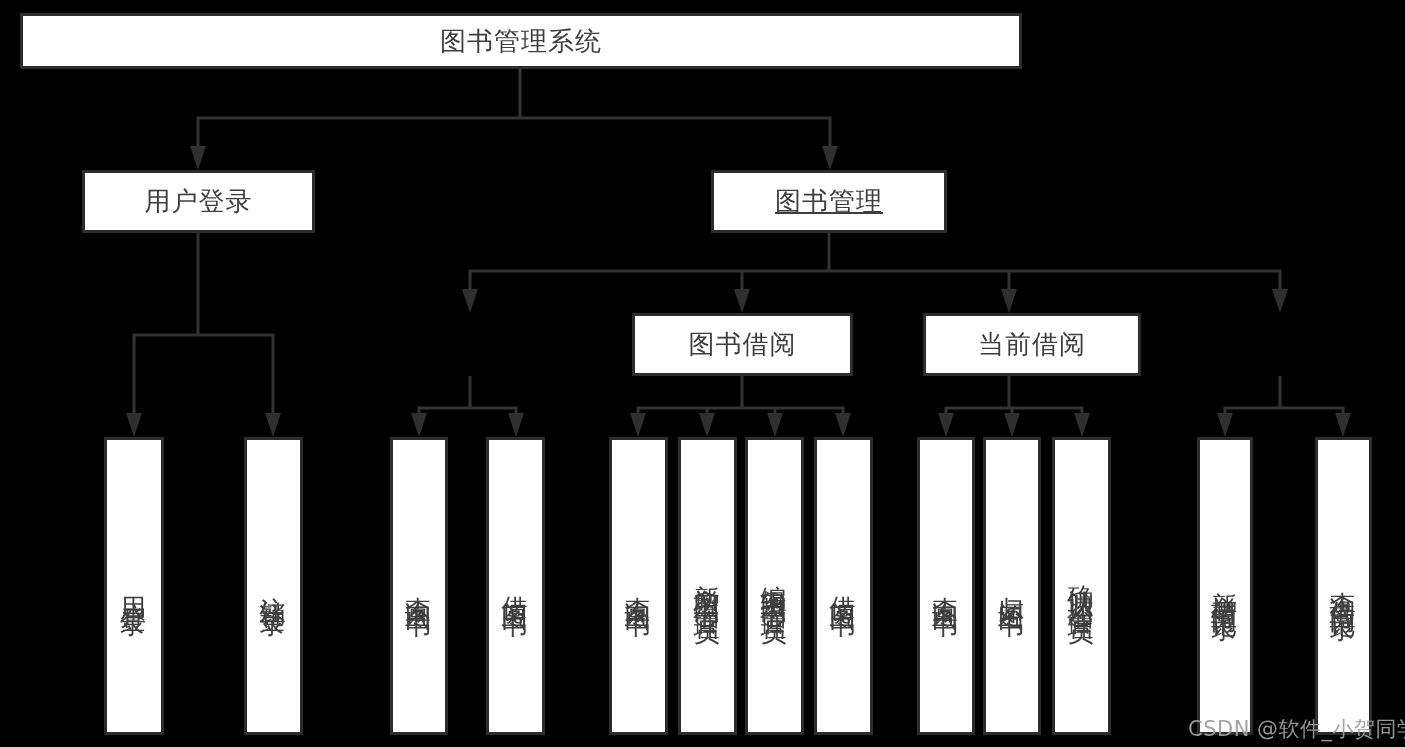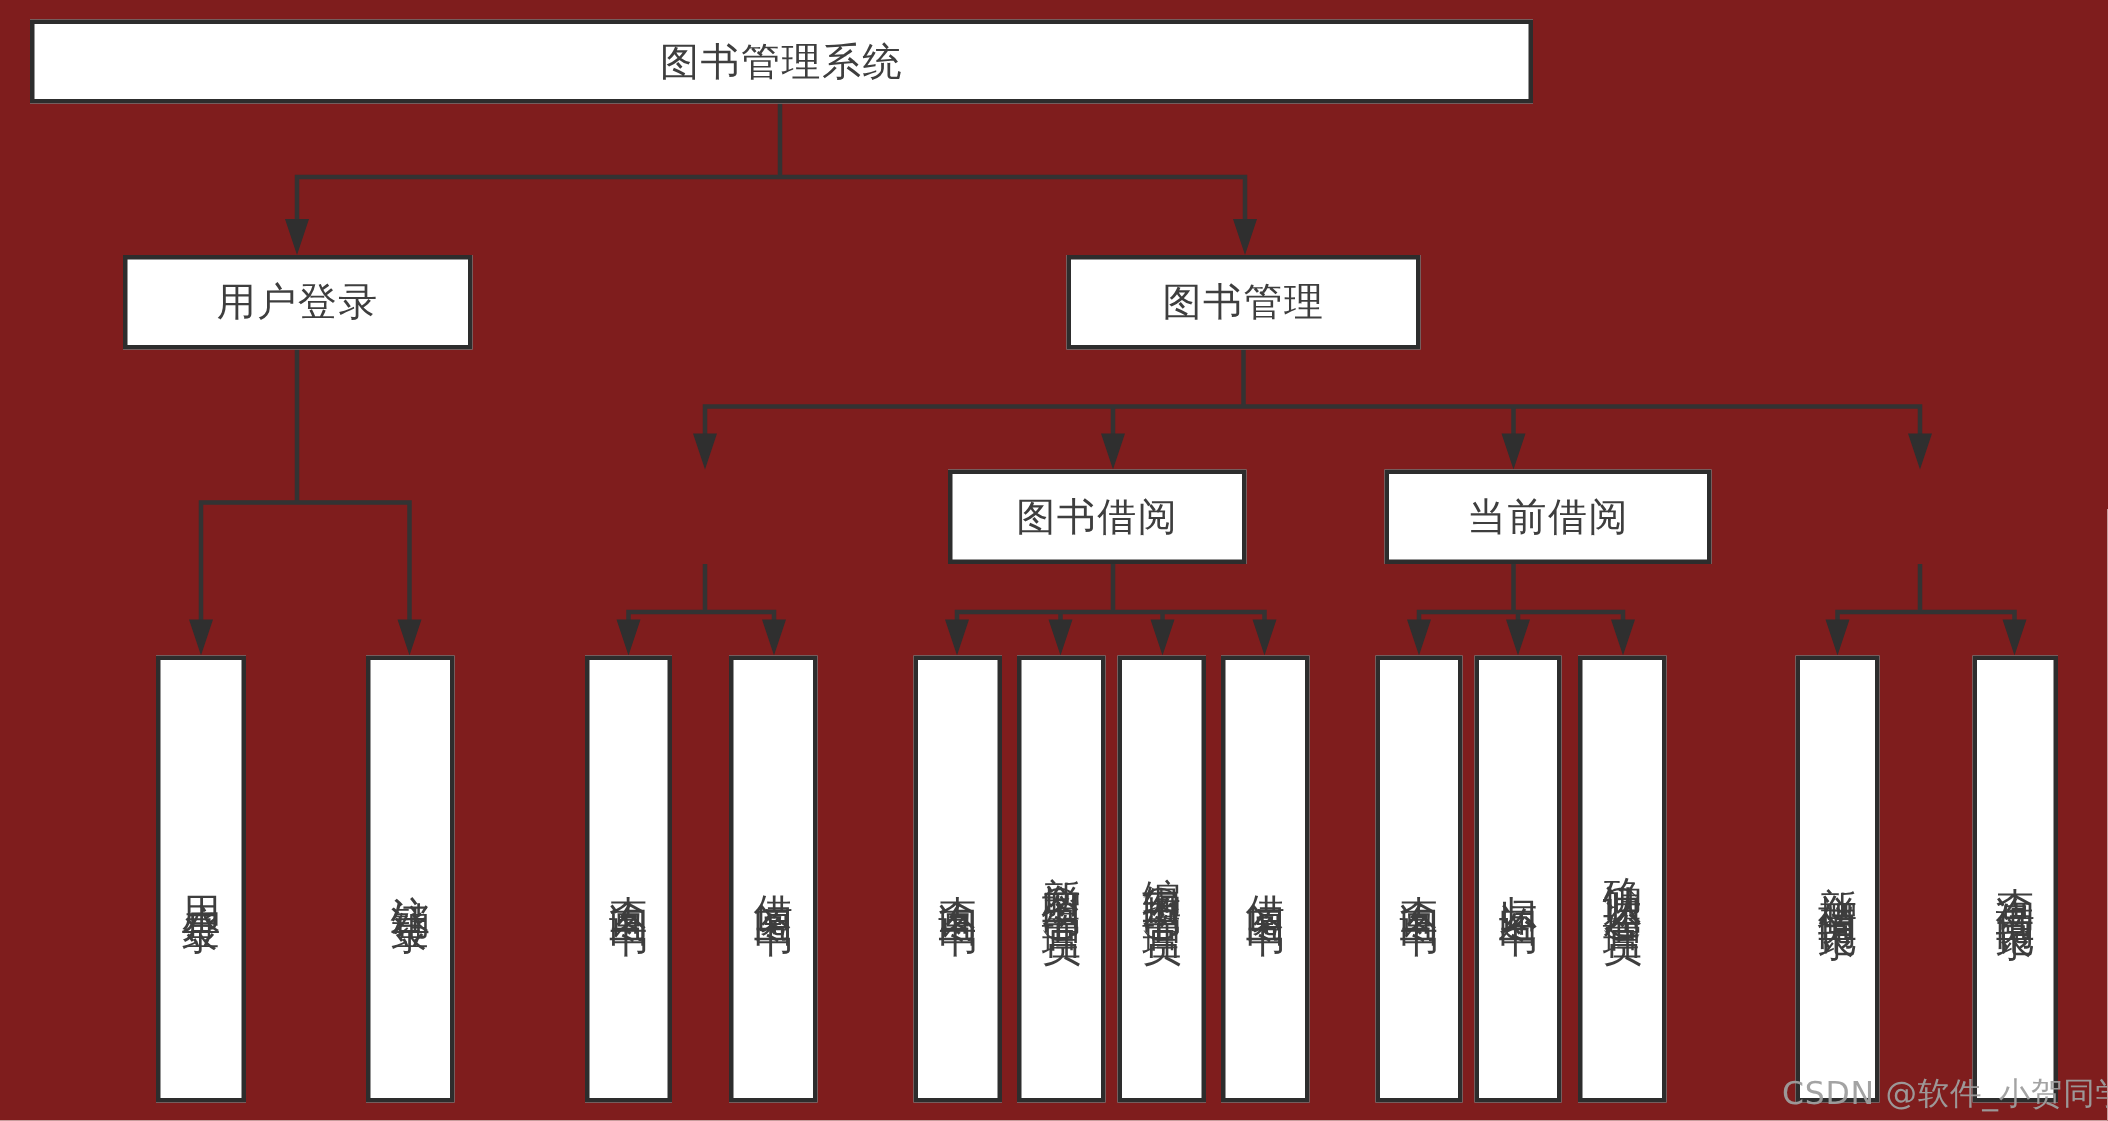--- a/index.html
+++ b/index.html
@@ -5,21 +5,21 @@
   html, body {
     margin: 0;
     padding: 0;
     background: #ffffff;
     font-family: "DejaVu Sans", "Liberation Sans", sans-serif;
   }
   .canvas {
     position: relative;
     width: 1405px;
     height: 747px;
-    background: #7f1d1d;
+    background: #000000;
     overflow: hidden;
   }
   .connector-layer {
     position: absolute;
     left: 0;
     top: 0;
     width: 1405px;
     height: 747px;
   }
   .node {
@@ -95,23 +95,23 @@
       <polygon points="1004,413 1020,413 1012,437"></polygon>
       <polygon points="1074,413 1090,413 1082,437"></polygon>
       <polygon points="1217,413 1233,413 1225,437"></polygon>
       <polygon points="1335,413 1351,413 1343,437"></polygon>
     </g>
   </svg>
 
   <div class="node" style="left:20px; top:13px; width:1002px; height:56px;">图书管理系统</div>
 
   <div class="node" style="left:82px; top:170px; width:233px; height:63px;">用户登录</div>
-  <div class="node" style="left:711px; top:170px; width:236px; height:63px;">图书管理</div>
+  <div class="node" style="left:711px; top:170px; width:236px; height:63px;text-decoration:underline;">图书管理</div>
 
-  <div class="node" style="left:632px; top:313px; width:199px; height:63px;">图书借阅</div>
+  <div class="node" style="left:632px; top:313px; width:221px; height:63px;">图书借阅</div>
   <div class="node" style="left:900px; top:313px; width:218px; height:63px;margin-left:23px;">当前借阅</div>
 
   <div class="node leaf" style="left:104px; top:437px; width:60px; height:298px;">用户登录</div>
   <div class="node leaf" style="left:244px; top:437px; width:59px; height:298px;">注销登录</div>
 
   <div class="node leaf" style="left:390px; top:437px; width:58px; height:298px;">查询图书</div>
   <div class="node leaf" style="left:486px; top:437px; width:59px; height:298px;">借阅图书</div>
 
   <div class="node leaf" style="left:609px; top:437px; width:59px; height:298px;">查询图书</div>
   <div class="node leaf" style="left:678px; top:437px; width:59px; height:298px;">新增图书（管理员）</div>

